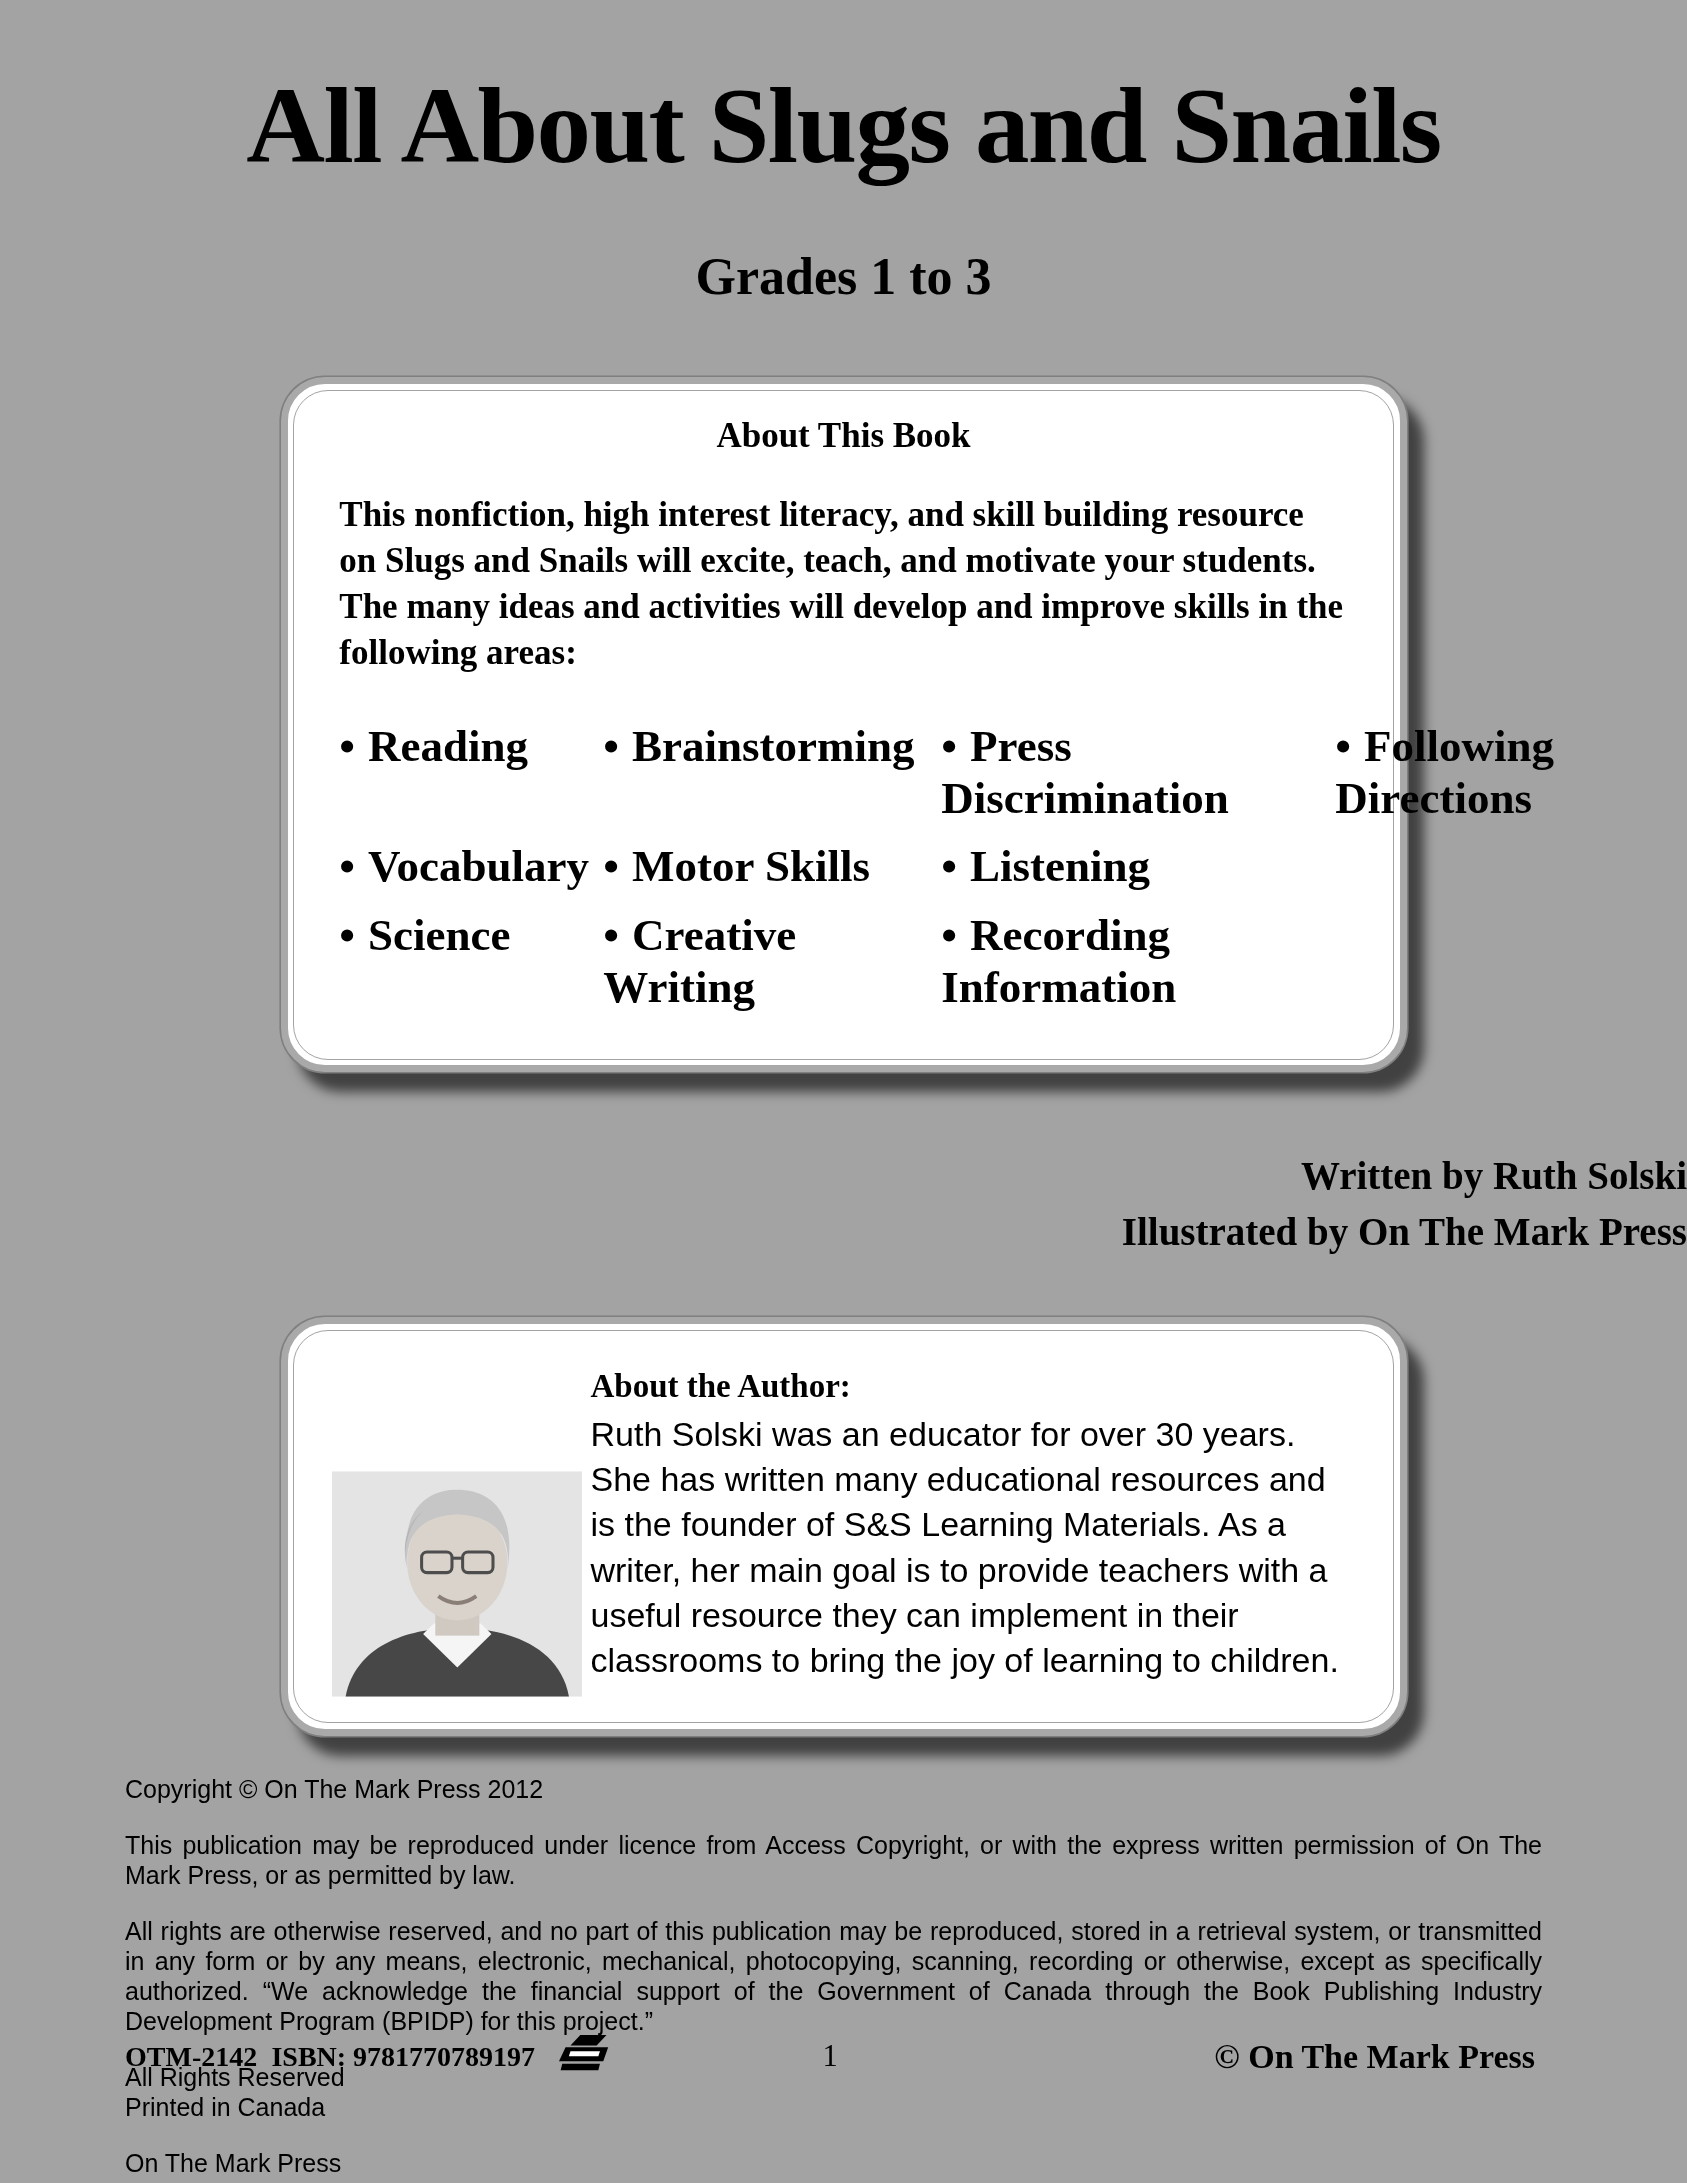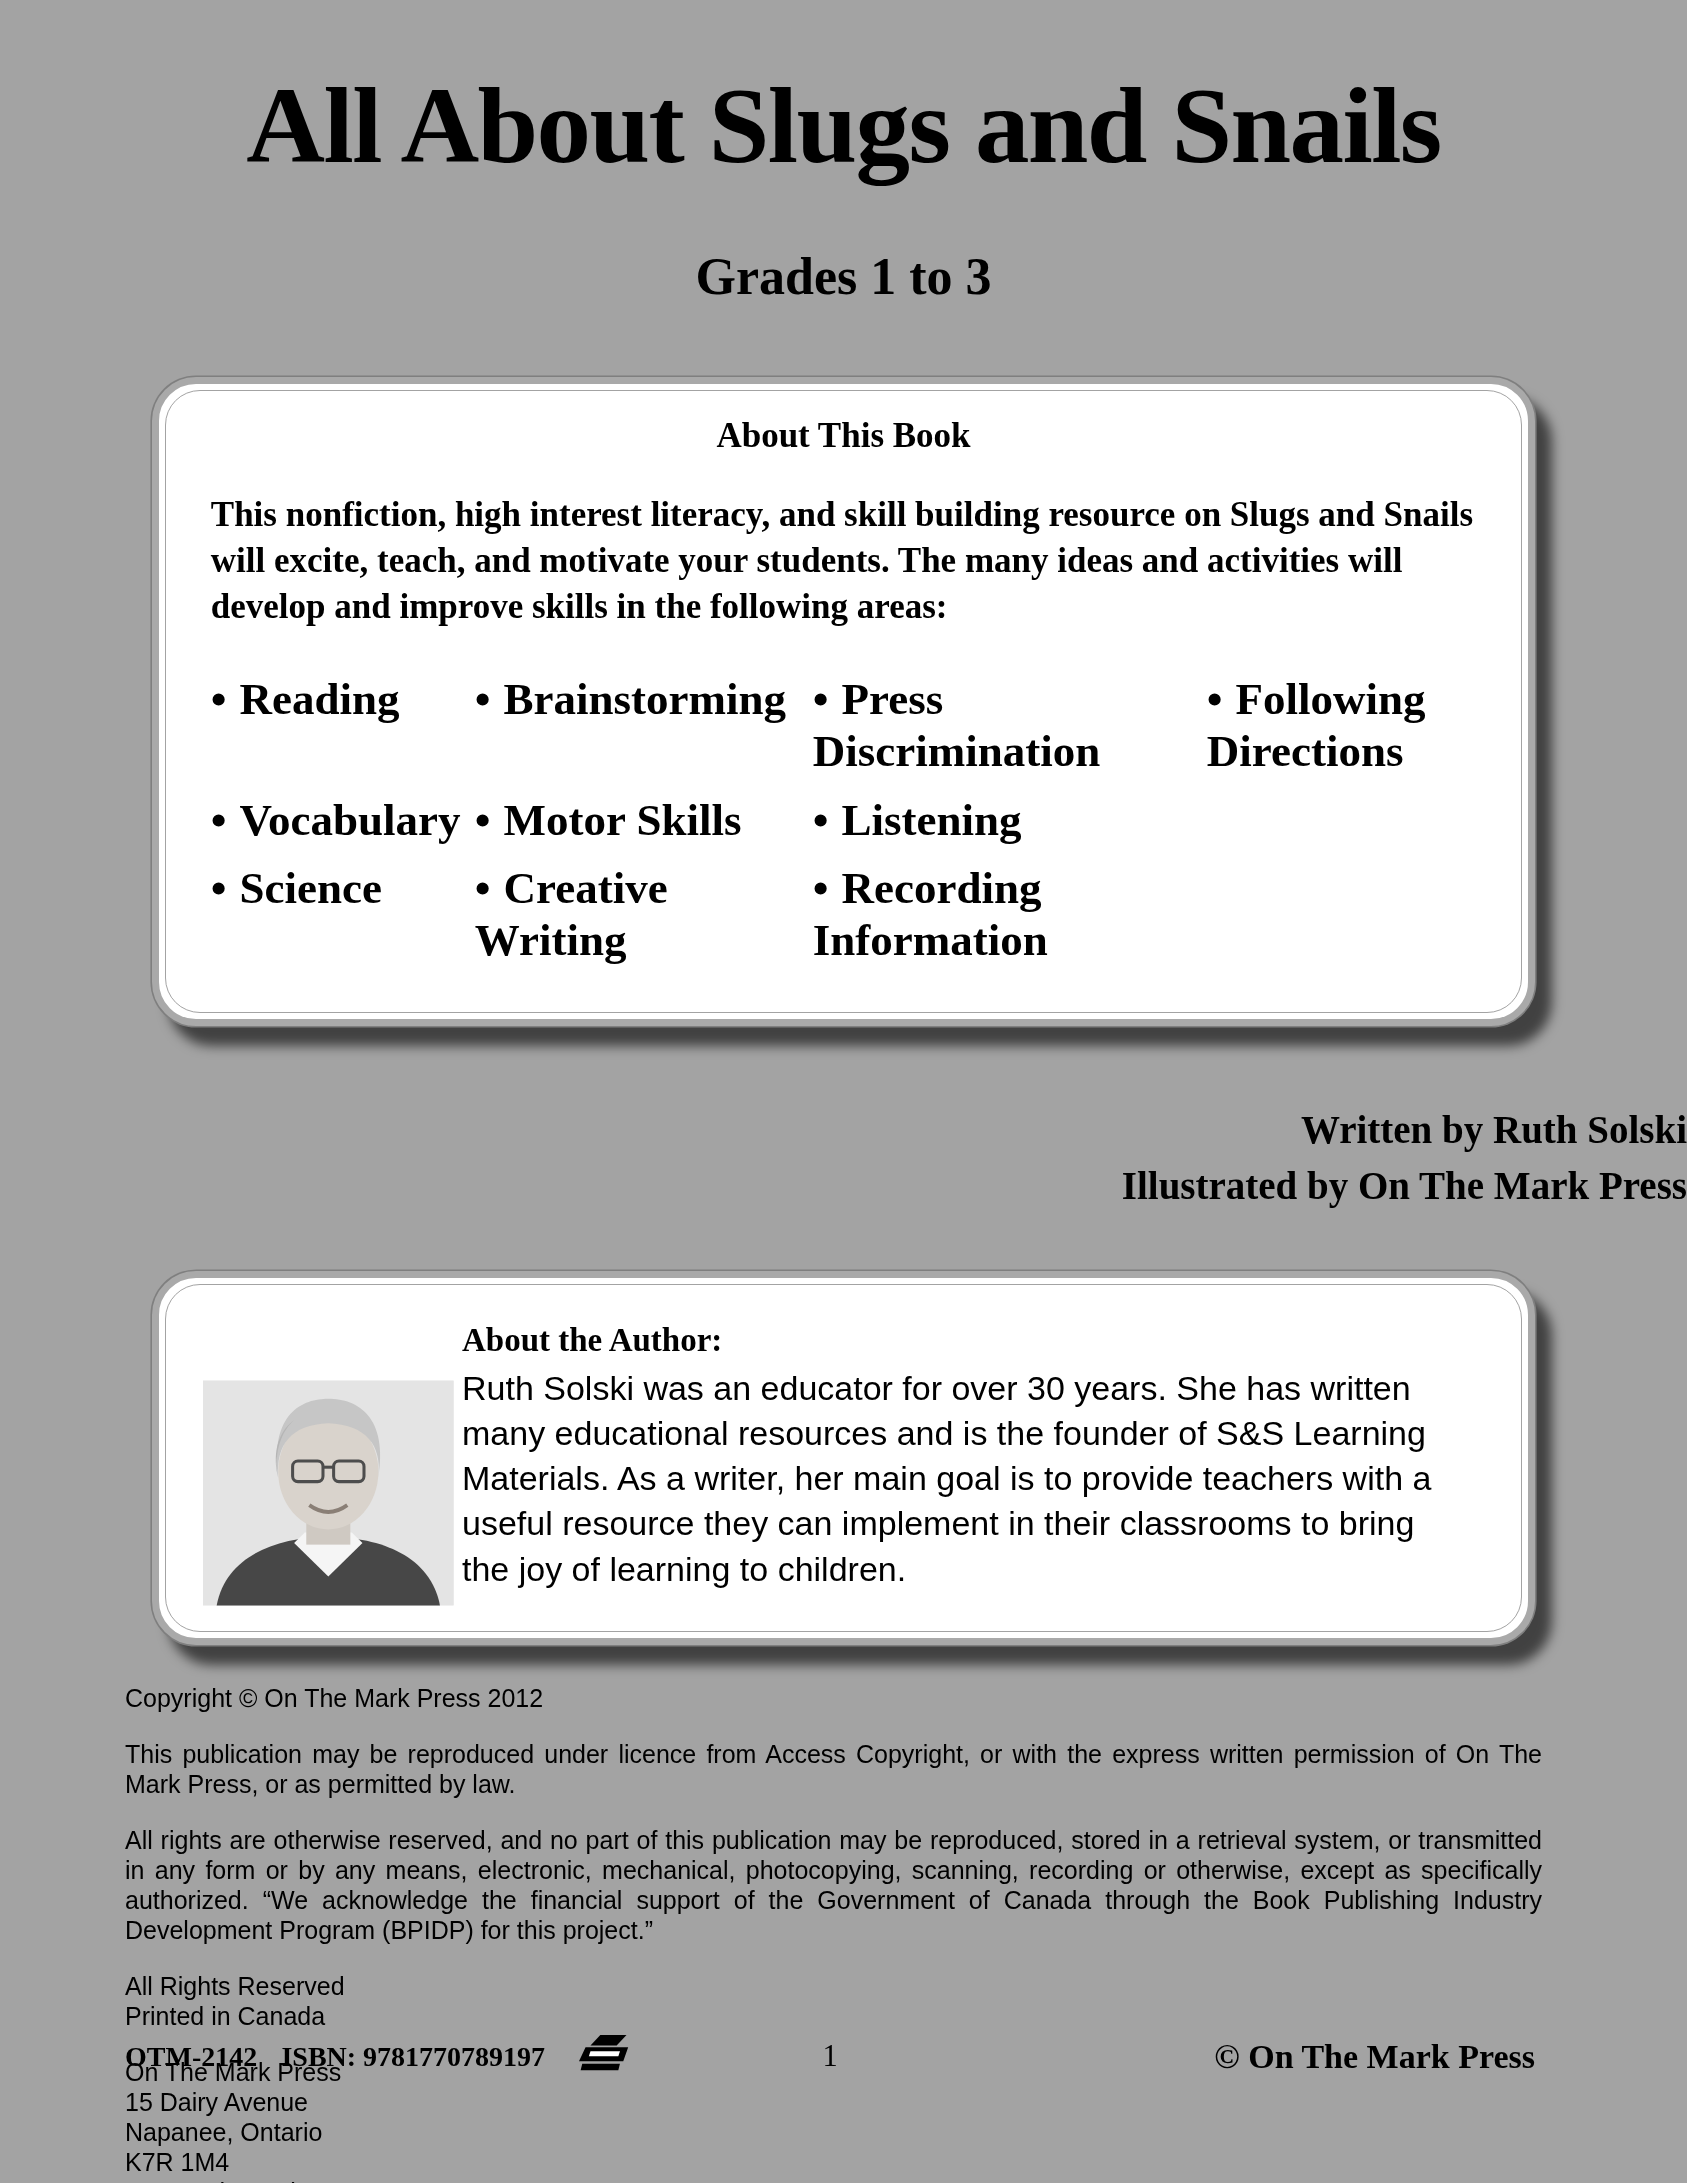--- a/index.html
+++ b/index.html
@@ -15,21 +15,21 @@
 
   .title {
     font-size:109px; font-weight:bold; text-align:center;
     margin-top:63px; letter-spacing:-1.6px;
   }
   .subtitle {
     font-size:52px; font-weight:bold; text-align:center; margin-top:58px;
   }
 
   .fancy-box {
-    width:1383px; margin:8px auto; background:#fff;
+    width:1126px; margin:8px auto; background:#fff;
     border:7.4px solid #a9a9a9; border-radius:44px;
     box-shadow:0 0 0 1.6px #7f7f7f, 16.5px 20px 11.5px rgba(0,0,0,0.60);
   }
   .fancy-inner {
     border:1.6px solid #a3a3a3; border-radius:35px; margin:5.8px;
   }
   .box1 { margin-top:71px; }
   .box1 .fancy-inner { padding:25px 45px 46px 45px; }
 
   .box-heading { font-size:35px; font-weight:bold; text-align:center; }
@@ -72,21 +72,21 @@
   }
   .copyright .block { margin-bottom:26px; }
   .just { text-align:justify; }
 
   .footer {
     position:absolute; left:125px; right:152px; top:2033px;
     display:flex; align-items:center;
   }
   .f-left {
     font-weight:bold; font-size:28px;
-    display:flex; align-items:center; gap:16px;
+    display:flex; align-items:center; gap:6px;
   }
   .f-left .code { margin-right:8.2px; }
   .press-logo { margin-left:18px; }
   .f-center {
     position:absolute; left:50%; transform:translateX(-50%);
     font-size:30.5px;
   }
   .f-right { margin-left:auto; font-weight:bold; font-size:34px; }
 </style>
 </head>

